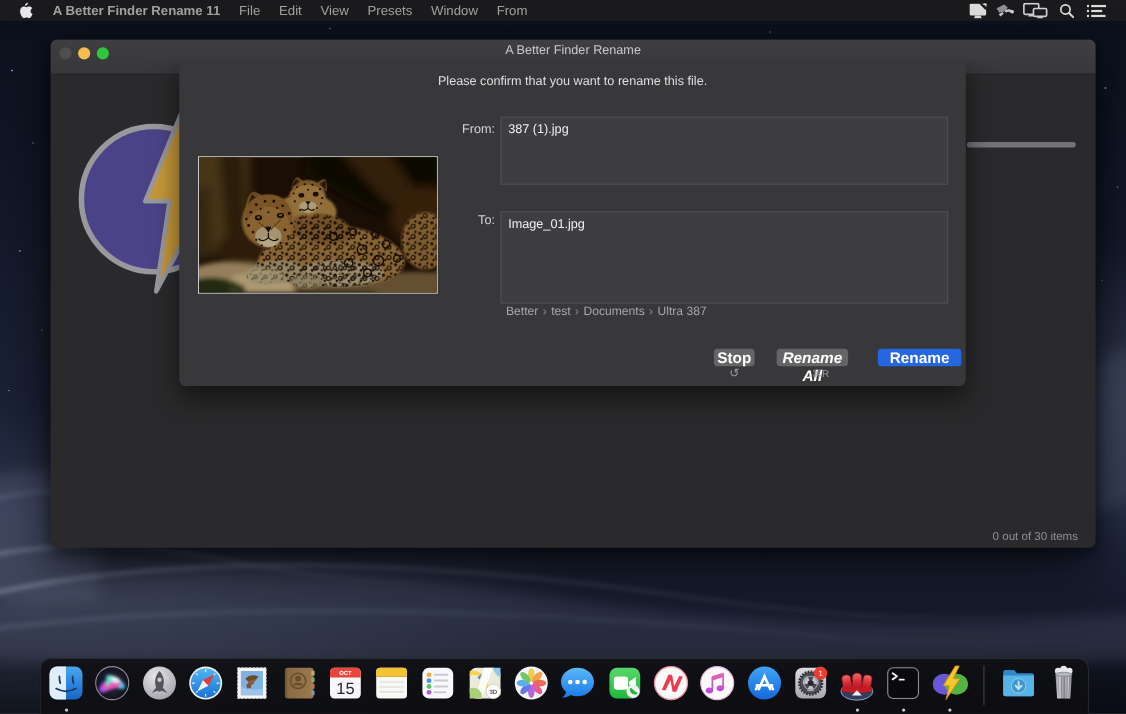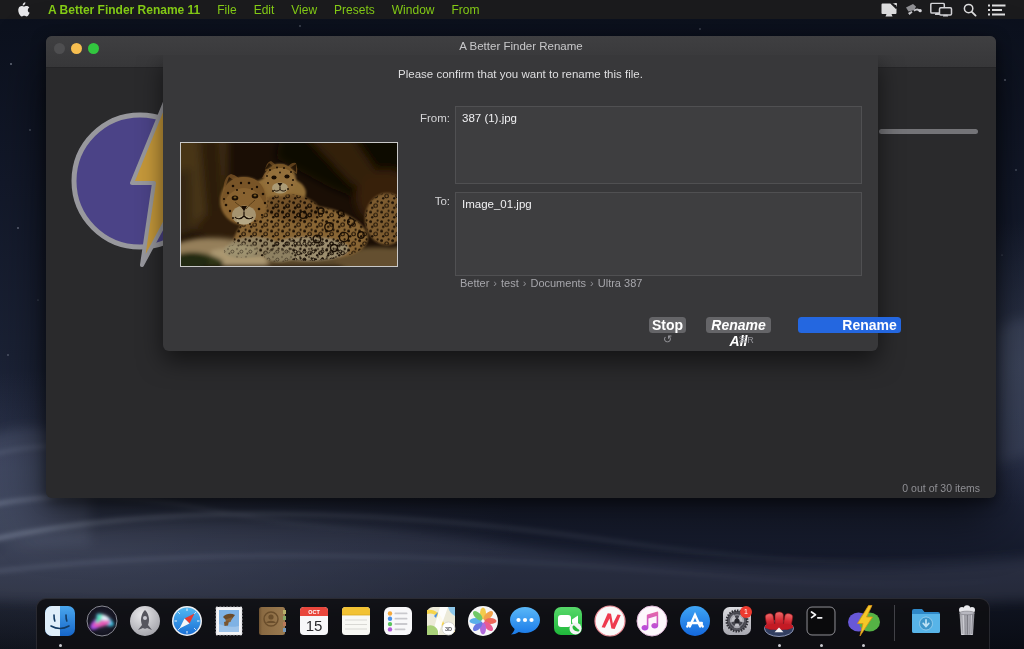--- a/index.html
+++ b/index.html
@@ -12,21 +12,21 @@
   #desktop{left:0;top:0;width:1024px;height:649px;
     background:
       radial-gradient(760px 270px at 6% 82%, rgba(120,130,155,.26), rgba(120,130,155,0) 60%),
       radial-gradient(560px 230px at 102% 56%, rgba(100,110,138,.30), rgba(100,110,138,0) 62%),
       linear-gradient(180deg,#0b101c 0%,#121829 28%,#1a2134 55%,#212840 72%,#131828 88%,#090c14 100%);
   }
   #dunes{left:0;top:0;width:1024px;height:649px;}
 
   
   #menubar{left:0;top:0;width:1024px;height:19px;background:#1b1b1d;
-    display:flex;align-items:center;color:#84cc16;font-size:12px;}
+    display:flex;align-items:center;color:#a3a3a3;font-size:12px;}
   #menubar .apple{margin-left:17px;display:flex;align-items:center;}
   #menubar .appname{font-weight:bold;margin-left:18px;}
   #menubar .mitem{margin-left:17px;}
   #menu-status{position:absolute;right:0;top:0;width:1024px;height:19px;}
   #menu-status .micon{position:absolute;top:50%;transform:translateY(-50%);display:flex;align-items:center;}
 
   
   #window{left:46px;top:36px;width:950px;height:462px;border-radius:6px;
     background:#2a2a2c;box-shadow:0 22px 50px rgba(0,0,0,.62),0 4px 14px rgba(0,0,0,.5);}
   #titlebar{left:0;top:0;width:950px;height:32px;border-radius:6px 6px 0 0;
@@ -47,31 +47,31 @@
   #sheet{left:117px;top:0px;width:715px;height:296px;background:#38383a;
     border-radius:0 0 6px 6px;box-shadow:0 10px 24px rgba(0,0,0,.55);}
   #sheet .msg{left:0;top:13px;width:715px;text-align:center;font-size:11.5px;color:#dfdfe1;}
   #preview{left:17px;top:87px;width:216px;height:123px;border:1px solid #c9c9c9;box-sizing:content-box;}
   #preview svg{display:block;}
   .flabel{font-size:11.5px;color:#d4d4d6;text-align:right;position:absolute;width:60px;}
   #from-label{left:227px;top:57px;}
   #to-label{left:227px;top:140px;}
   .tfield{position:absolute;left:292px;width:407px;background:#3e3e40;border:1px solid #505052;
     box-sizing:border-box;font-size:11.5px;color:#f0f0f2;padding:5px 6px;}
-  #from-field{top:51px;height:78px;}
+  #from-field{top:51px;height:62px;}
   #to-field{top:137px;height:84px;}
   #breadcrumb{left:297px;top:222px;font-size:11px;color:#a6a6ab;}
   #breadcrumb .sep{margin:0 4px;color:#909095;}
   .btn{position:absolute;top:262px;height:16px;border-radius:3.5px;color:#ffffff;
     font-size:14px;font-weight:bold;text-align:center;line-height:16px;}
   .btn.gray{background:#656568;}
   .btn.blue{background:#2467e0;}
   #btn-stop{left:486px;width:37px;}
   #btn-renameall{left:543px;width:65px;font-style:italic;}
-  #btn-rename{left:635px;width:63px;padding-left:40px;}
+  #btn-rename{left:635px;width:76px;}
   .hint{position:absolute;top:280px;font-size:9px;color:#98989d;text-align:center;}
   #hint-stop{font-size:11px;top:278px;}
   #hint-stop{left:486px;width:37px;}
   #hint-renameall{left:543px;width:80px;}
 
   
   #dock{left:36px;top:598px;width:954px;height:51px;border-radius:10px 10px 0 0;
     background:rgba(15,15,18,.88);border:1px solid rgba(90,90,100,.35);border-bottom:none;box-sizing:border-box;}
   .dicon{position:absolute;top:5px;width:34px;height:34px;}
   .dicon svg{display:block;width:34px;height:34px;}

